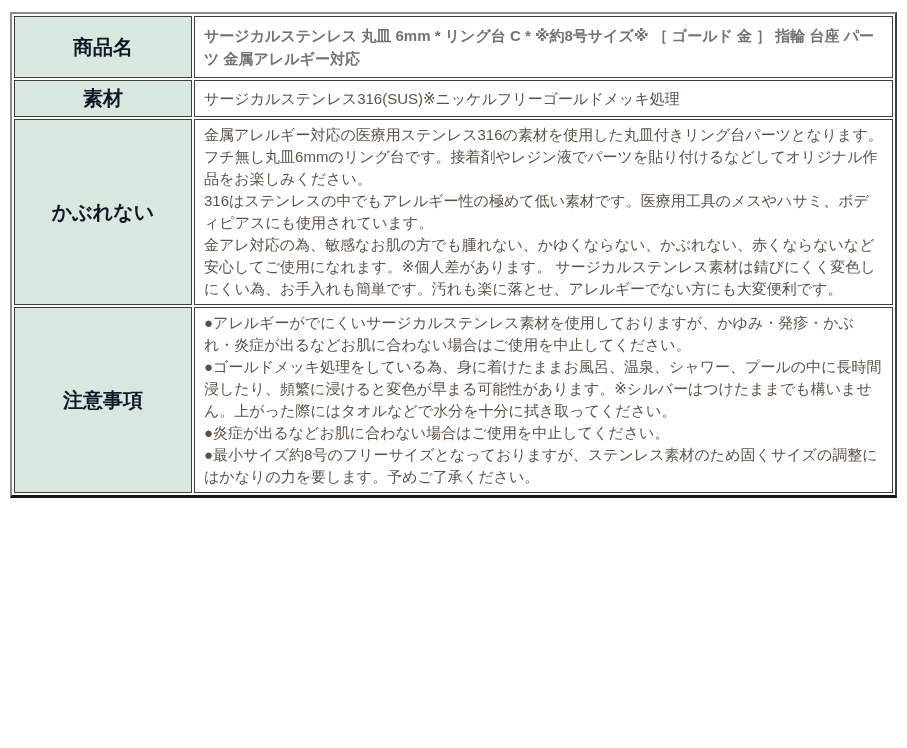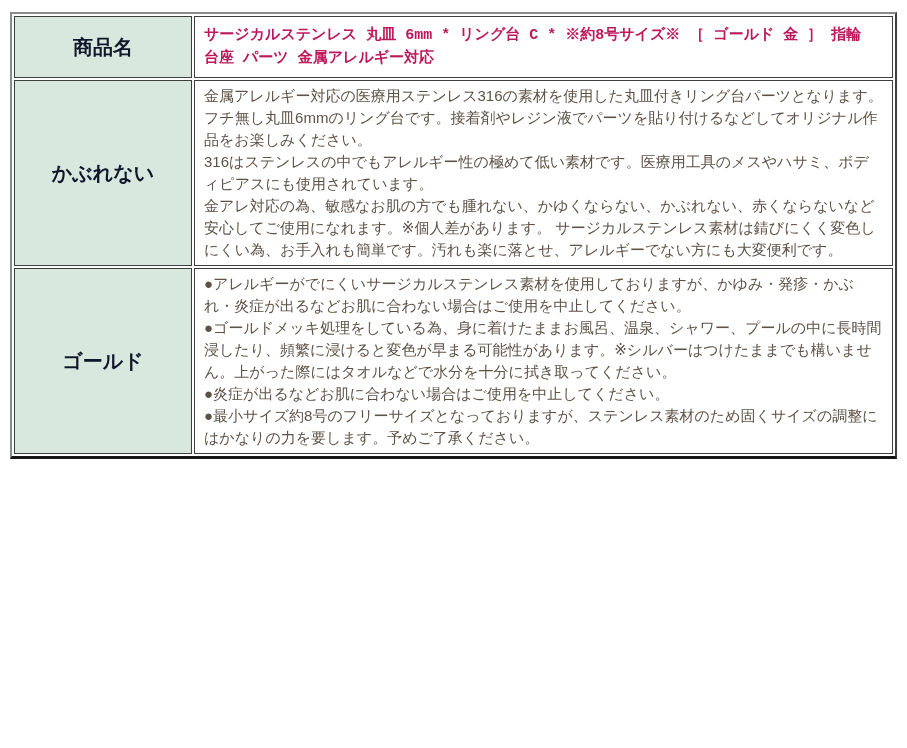--- a/index.html
+++ b/index.html
@@ -44,50 +44,55 @@
     font-size: 15px;
     line-height: 22px;
     vertical-align: middle;
     padding: 4px 9px;
     word-break: break-all;
   }
   table.spec td p { margin: 0; }
   table.spec td p + p { }
   table.spec td.bold {
     font-weight: bold;
-    color: #be185d;
+    color: #737373;
     line-height: 23px;
     padding-top: 7px;
     padding-bottom: 7px;
-    font-family: Liberation Mono, monospace;
   }
 </style>
 </head>
 <body>
 
 <div class="page">
   <table class="spec">
     <tbody>
         <tr>
           <th>商品名</th>
           <td class="bold">
             <p>サージカルステンレス 丸皿 6mm * リング台 C * ※約8号サイズ※ ［ ゴールド 金 ］ 指輪 台座 パーツ 金属アレルギー対応</p>
           </td>
         </tr>
         <tr>
+          <th>素材</th>
+          <td>
+            <p>サージカルステンレス316(SUS)※ニッケルフリーゴールドメッキ処理</p>
+          </td>
+        </tr>
+        <tr>
           <th>かぶれない</th>
           <td>
             <p>金属アレルギー対応の医療用ステンレス316の素材を使用した丸皿付きリング台パーツとなります。</p>
             <p>フチ無し丸皿6mmのリング台です。接着剤やレジン液でパーツを貼り付けるなどしてオリジナル作品をお楽しみください。</p>
             <p>316はステンレスの中でもアレルギー性の極めて低い素材です。医療用工具のメスやハサミ、ボディピアスにも使用されています。</p>
             <p>金アレ対応の為、敏感なお肌の方でも腫れない、かゆくならない、かぶれない、赤くならないなど安心してご使用になれます。※個人差があります。 サージカルステンレス素材は錆びにくく変色しにくい為、お手入れも簡単です。汚れも楽に落とせ、アレルギーでない方にも大変便利です。</p>
           </td>
         </tr>
         <tr>
-          <th>ゴールド</th>
+          <th>注意事項</th>
           <td>
             <p>●アレルギーがでにくいサージカルステンレス素材を使用しておりますが、かゆみ・発疹・かぶれ・炎症が出るなどお肌に合わない場合はご使用を中止してください。</p>
             <p>●ゴールドメッキ処理をしている為、身に着けたままお風呂、温泉、シャワー、プールの中に長時間浸したり、頻繁に浸けると変色が早まる可能性があります。※シルバーはつけたままでも構いません。上がった際にはタオルなどで水分を十分に拭き取ってください。</p>
             <p>●炎症が出るなどお肌に合わない場合はご使用を中止してください。</p>
             <p>●最小サイズ約8号のフリーサイズとなっておりますが、ステンレス素材のため固くサイズの調整にはかなりの力を要します。予めご了承ください。</p>
           </td>
         </tr>
       </tbody>
   </table>
 </div>

